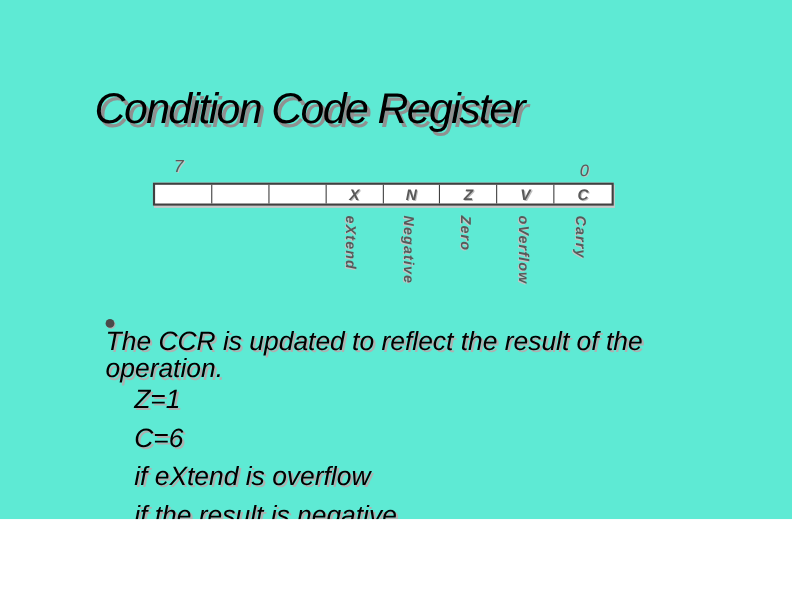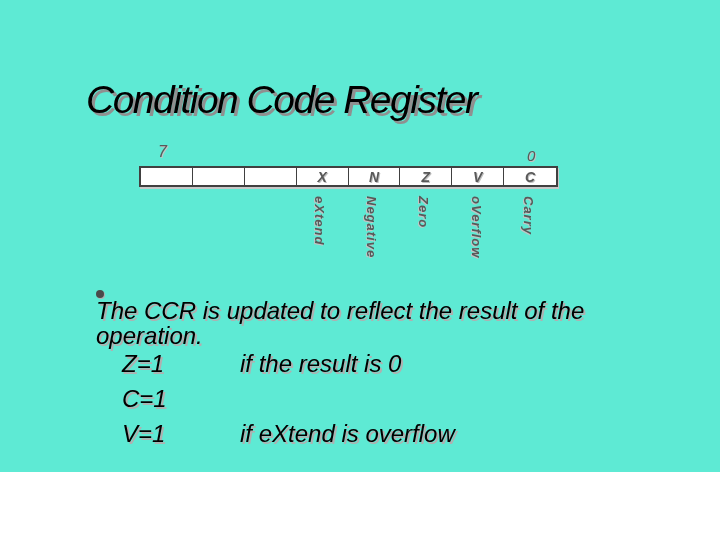--- a/index.html
+++ b/index.html
@@ -166,29 +166,28 @@
 
   <div class="intro-row body-text">
     <span class="bullet-dot"></span>
     <p class="intro-text">The CCR is updated to reflect the result of the operation.</p>
   </div>
 
   <div class="defs body-text">
     <div class="def-row">
       <span class="def-bullet-slot"><span class="bullet-dot"></span></span>
       <span class="def-flag">Z=1</span>
-      <span class="def-meaning">if the result is 0</span>
     </div>
     <div class="def-row">
       <span class="def-bullet-slot"></span>
-      <span class="def-flag">C=1</span>
+      <span class="def-flag">C=6</span>
     </div>
     <div class="def-row">
       <span class="def-bullet-slot"></span>
-      <span class="def-flag">V=1</span>
       <span class="def-meaning">if eXtend is overflow</span>
     </div>
     <div class="def-row">
       <span class="def-bullet-slot"></span>
+      <span class="def-meaning">if the result is negative</span>
     </div>
   </div>
 
 </div>
 
 </body></html>

